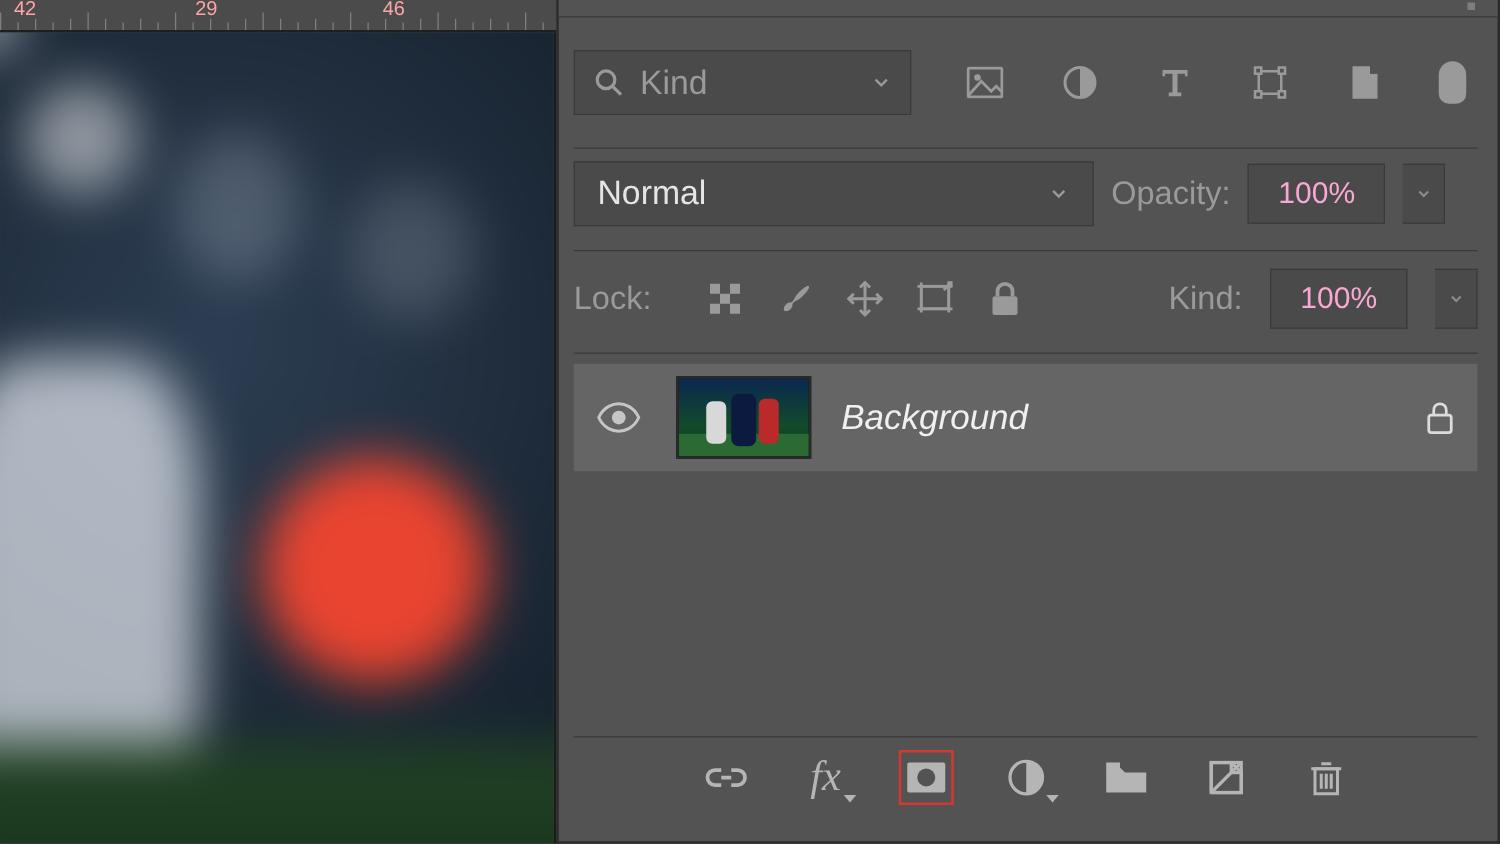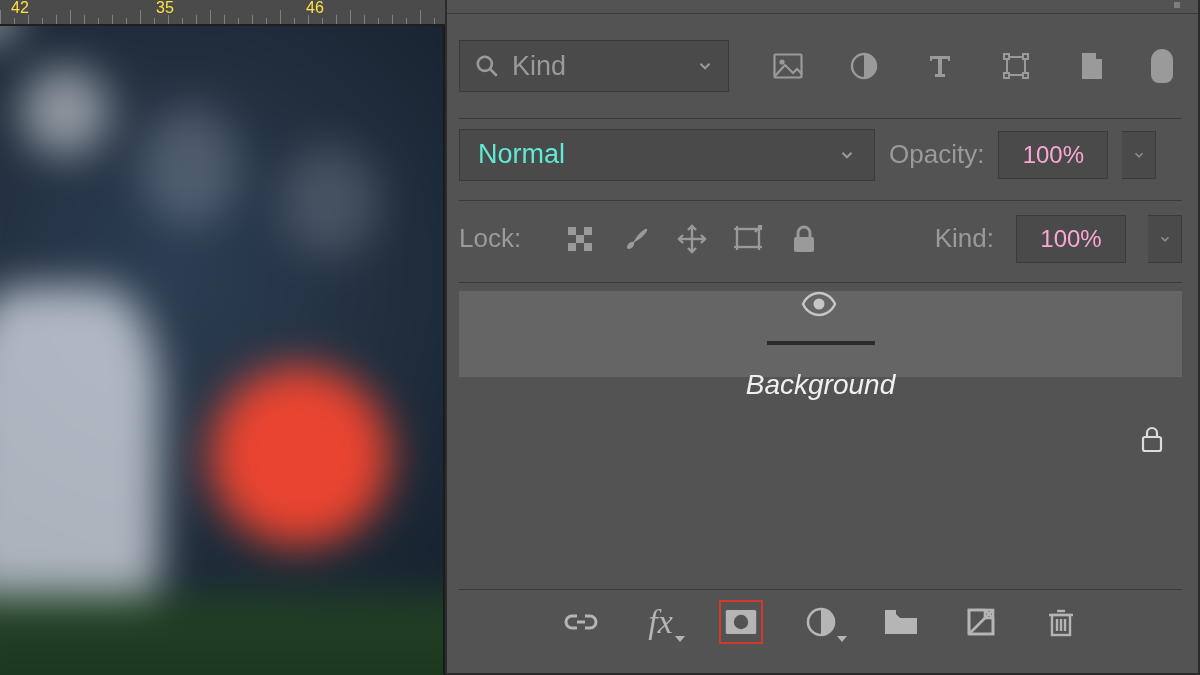--- a/index.html
+++ b/index.html
@@ -25,21 +25,21 @@
     border-bottom: 2px solid #1f1f1f;
   }
   .ruler .ticks {
     position: absolute;
     left: 0; top: 0; width: 100%; height: 100%;
   }
   .ruler .tick { position: absolute; bottom: 0; width: 1px; background: #808080; height: 6px; }
   .ruler .tick.mid { height: 9px; }
   .ruler .tick.major { height: 14px; }
   .ruler .num {
-    position: absolute; top: -1px; font-size: 16px; color: #fde047; transform: translateX(-50%);
+    position: absolute; top: -1px; font-size: 16px; color: #fca5a5; transform: translateX(-50%);
   }
   .image-frame {
     position: absolute;
     left: 0; top: 26px;
     width: 445px; height: 649px;
     border-right: 2px solid #1b1b1b;
     overflow: hidden;
   }
   .blurred {
     position: absolute; inset: -40px;
@@ -95,21 +95,21 @@
     border-top: 1px solid #3a3a3a;
     display:flex; align-items:center;
     padding-top:12px;
     gap: 14px;
   }
   .blend-dd {
     width: 416px; height: 52px;
     border:1px solid #3a3a3a;
     background:#4a4a4a;
     display:flex; align-items:center; padding:0 18px;
-    color:#5eead4; font-size:27px;
+    color:#e5e5e5; font-size:27px;
   }
   .blend-dd .chev { margin-left:auto; }
   .opacity-label { font-size: 26px; color:#9a9a9a; }
   .val-box {
     width: 110px; height: 48px;
     border:1px solid #3a3a3a;
     background:#4a4a4a;
     color:#8c8c8c; font-size:24px;
     display:flex; align-items:center; justify-content:center;
   }
@@ -133,21 +133,20 @@
     background:#535353;
     border-top: 1px solid #3a3a3a;
   }
   .layer-row {
     margin-top: 8px;
     height: 86px;
     background:#656565;
     display:flex; align-items:center;
     padding: 0 18px; gap: 24px;
     color:#e5e5e5;
-    flex-direction:column;
   }
   .eye { width:40px; color:#c6c6c6; }
   .thumb {
     width: 108px; height: 66px;
     border: 2px solid #2a2a2a;
     background:#111;
     position:relative; overflow:hidden;
   }
   .thumb .t-sky{position:absolute;inset:0;background:linear-gradient(#0a2850,#124a2a 60%,#0d3a20);}
   .thumb .t-p1{position:absolute;left:42px;top:12px;width:20px;height:42px;background:#0c1a3f;border-radius:6px;}
@@ -180,21 +179,21 @@
   svg { display:block; }
   .muted { color:#f9a8d4; }
 </style>
 </head>
 <body>
 
 <div class="canvas-area">
   <div class="ruler">
     <div class="ticks">
       <span class="num" style="left:20px">42</span>
-      <span class="num" style="left:165px">35</span>
+      <span class="num" style="left:165px">29</span>
       <span class="num" style="left:315px">46</span>
       <span class="num" style="left:460px">48</span>
     <div class="tick major" style="left: 0px;"></div>
         <div class="tick" style="left: 14px;"></div>
         <div class="tick mid" style="left: 28px;"></div>
         <div class="tick" style="left: 42px;"></div>
         <div class="tick mid" style="left: 56px;"></div>
         <div class="tick major" style="left: 70px;"></div>
         <div class="tick mid" style="left: 84px;"></div>
         <div class="tick" style="left: 98px;"></div>

